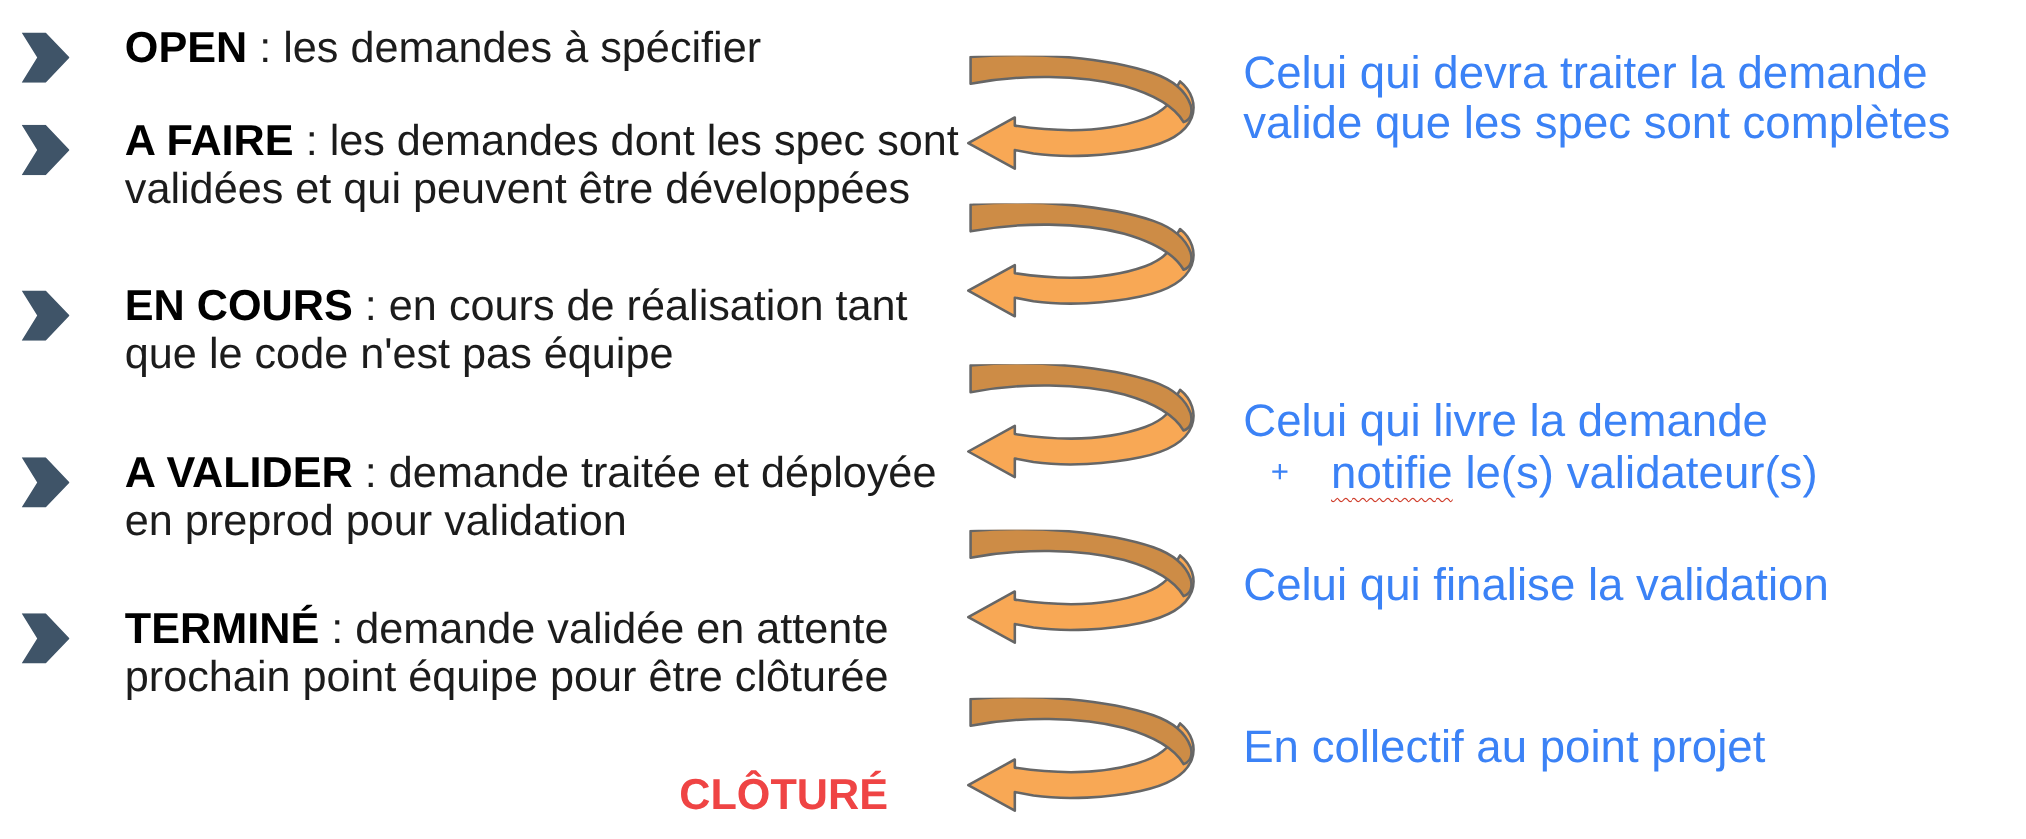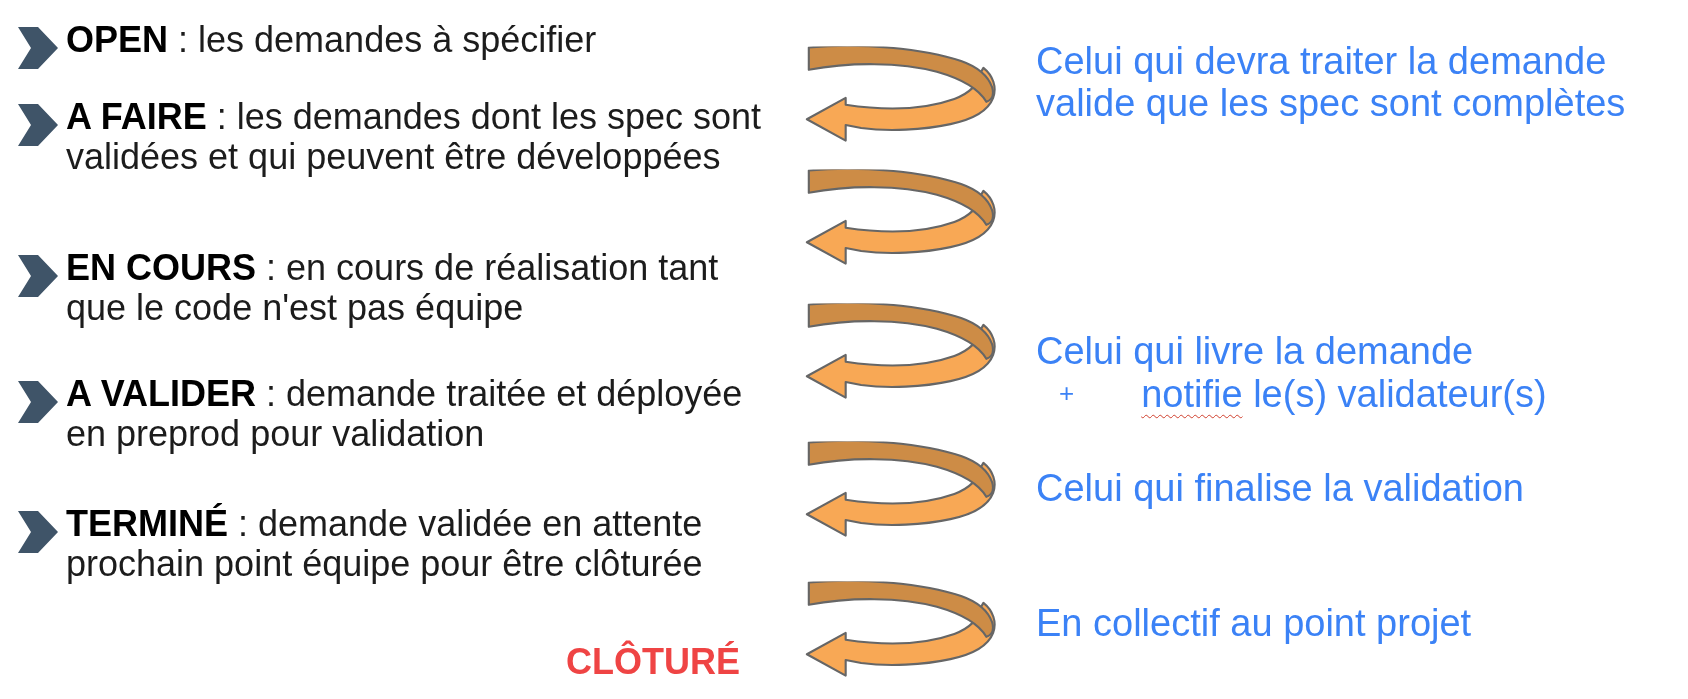--- a/index.html
+++ b/index.html
@@ -7,21 +7,21 @@
     position:relative;
     width:1688px;height:699px;
     background:#ffffff;
     font-family:"Liberation Sans", sans-serif;
     overflow:hidden;
   }
   
   .status{
     position:absolute;
     left:0;
-    padding-left:66px;
+    padding-left:104px;
     font-size:36px;
     line-height:40px;
     color:#1c1c1c;
     white-space:nowrap;
   }
   .status .label{font-weight:bold;color:#000;}
   .chevron{position:absolute;left:18px;top:7px;width:40px;height:42px;}
   .chevron svg{display:block;}
   .closed{
     position:absolute;
@@ -40,21 +40,21 @@
     line-height:42px;
     white-space:nowrap;
   }
   .plus{
     display:inline-block;
     margin-left:23px;
     font-size:26px;
     vertical-align:5px;
   }
   .wavy{
-    margin-left:67px;
+    margin-left:35px;
     text-decoration-line:underline;
     text-decoration-style:wavy;
     text-decoration-color:#d0402e;
     text-decoration-thickness:1px;
     text-underline-offset:7px;
   }
   
   .arrow{
     position:absolute;
     left:803px;
@@ -112,21 +112,21 @@
   <div class="status" style="top:97px">
     <span class="chevron">
         <svg width="40" height="42">
           <use href="#chevronBullet"></use>
         </svg>
       </span>
     <span class="label">A FAIRE</span><span> : les demandes dont les spec sont</span>
     <div>validées et qui peuvent être développées</div>
   </div>
 
-  <div class="status" style="top:248px">
+  <div class="status" style="top:235px">
     <span class="chevron">
         <svg width="40" height="42">
           <use href="#chevronBullet"></use>
         </svg>
       </span>
     <span class="label">EN COURS</span><span> : en cours de réalisation tant</span>
     <div>que le code n'est pas équipe</div>
   </div>
 
   <div class="status" style="top:374px">

